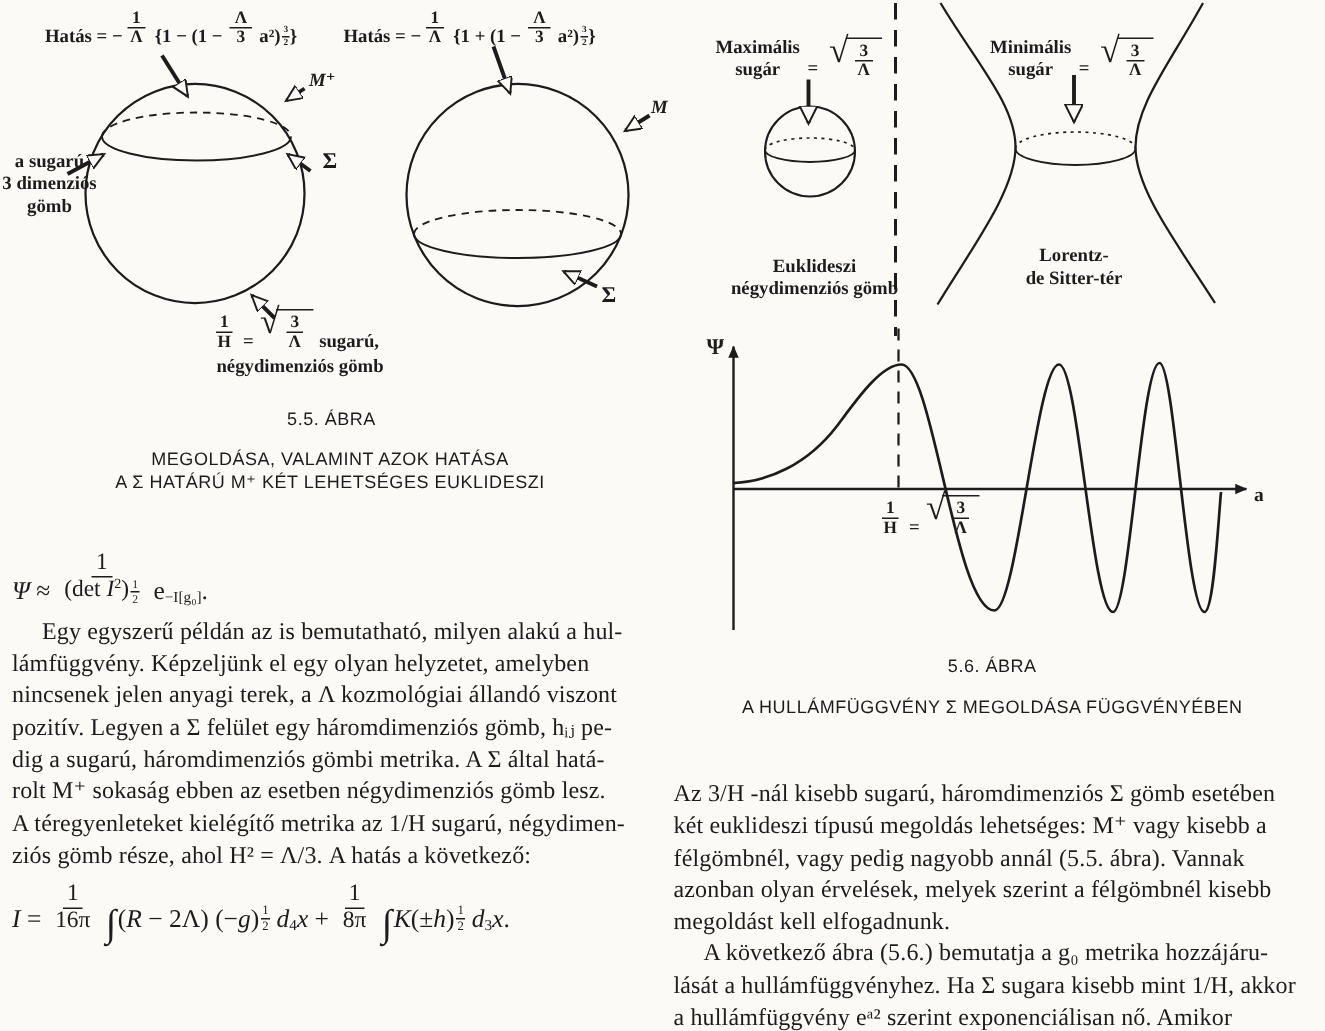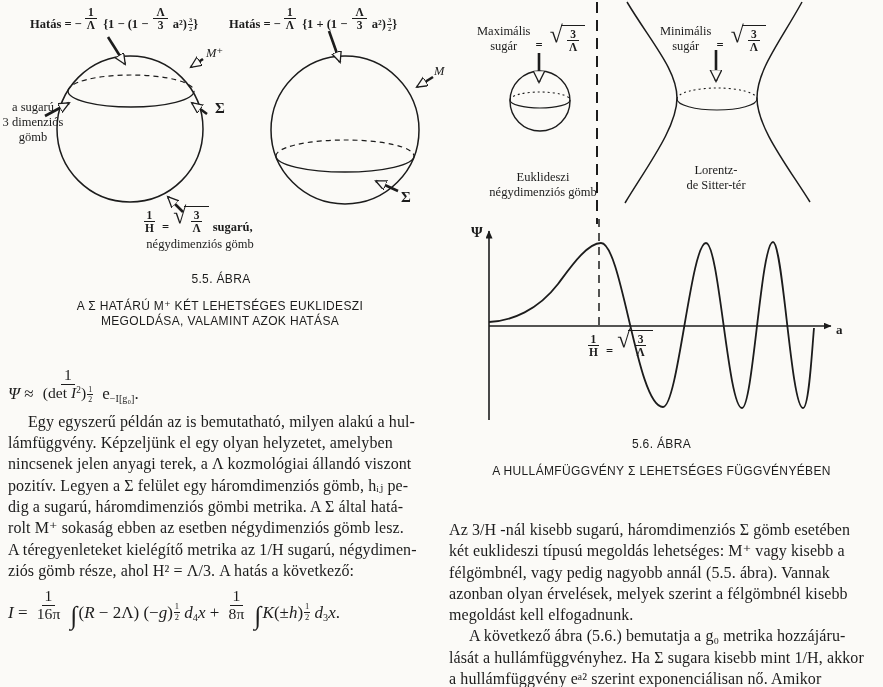--- a/index.html
+++ b/index.html
@@ -24,21 +24,21 @@
     font-size:.5em;line-height:1.15;vertical-align:.75em;margin-left:1px}
   .sfrac .sn{border-bottom:1px solid currentColor;padding:0 1px}
   .sqrt{display:inline-flex;align-items:flex-start;margin:0 1px}
   .sqrt .sign{font-size:1.9em;line-height:.78;font-weight:400;margin-right:-2px}
   .sqrt .bodyq{border-top:1.4px solid currentColor;padding:2px 3px 0 3px}
   .fit{font-style:italic}
   .fbig{font-size:1.5em;line-height:.6;vertical-align:-.12em;margin:0 1px}
   sup{font-size:.6em}
   sub{font-size:.6em}
   
-  .figlabel{font-size:12.5px;line-height:15px;font-weight:400}
+  .figlabel{font-size:12.5px;line-height:15px;font-weight:700}
   .mathlbl{font-size:12.5px;font-weight:600}
   .caps{font-family:"Liberation Sans","DejaVu Sans",sans-serif;
     font-size:12px;letter-spacing:.35px;text-align:center;line-height:15px;font-weight:500}
   .center{text-align:center}
   .lblrow{display:flex;align-items:center;gap:5px}
   .lblcol{display:flex;flex-direction:column;align-items:center}
   svg{position:absolute;overflow:visible}
   svg .ln{stroke:#1c1c1c;fill:none}
 </style>
 </head>
@@ -84,22 +84,22 @@
 </div>
 
 <div class="abs figlabel" style="left:434px;top:64px;font-style:italic">M</div>
 <div class="abs" style="left:401px;top:189px;font-size:15px;font-weight:600">Σ</div>
 
 <div class="abs mathlbl formula" style="left:140px;top:206px"><span class="frac"><span class="fn"><span class="ftxt">1</span></span><span class="fd"><span class="ftxt">H</span></span></span><span class="ftxt"> = </span><span class="sqrt"><span class="sign">√</span><span class="bodyq"><span class="frac"><span class="fn">3</span><span class="fd">Λ</span></span></span></span><span class="ftxt"> sugarú,</span></div>
 <div class="abs figlabel center" style="left:112px;top:237px;width:176px">négydimenziós gömb</div>
 
 <div class="abs caps" style="left:1px;top:272px;width:440px">5.5. ÁBRA</div>
 <div class="abs caps" style="left:0;top:299px;width:440px">
+  <div>MEGOLDÁSA, VALAMINT AZOK HATÁSA</div>
   <div>A Σ HATÁRÚ M⁺ KÉT LEHETSÉGES EUKLIDESZI</div>
-  <div>MEGOLDÁSA, VALAMINT AZOK HATÁSA</div>
 </div>
 
 <div class="abs" style="left:8px;top:358px;width:432px">
   <div class="dformula formula"><span class="fit">Ψ</span><span class="ftxt"> ≈ </span><span class="frac"><span class="fn"><span class="ftxt">1</span></span><span class="fd"><span class="ftxt">(det </span><span class="fit">I</span><sub>2</sub><span class="ftxt">)</span><span class="sfrac"><span class="sn">1</span><span class="sd">2</span></span></span></span><span class="ftxt"> e</span><sup>−I[g₀]</sup><span class="ftxt">.</span></div>
   <p class="bodytext ind">Egy egyszerű példán az is bemutatható, milyen alakú a hul-
 lámfüggvény. Képzeljünk el egy olyan helyzetet, amelyben
 nincsenek jelen anyagi terek, a Λ kozmológiai állandó viszont
 pozitív. Legyen a Σ felület egy háromdimenziós gömb, hᵢⱼ pe-
 dig a sugarú, háromdimenziós gömbi metrika. A Σ által hatá-
 rolt M⁺ sokaság ebben az esetben négydimenziós gömb lesz.
@@ -175,21 +175,21 @@
            C 313 190, 321 24, 333 24
            C 343 24, 351 190, 363 190
            C 369 190, 372 132, 374 110"></path>
 </svg>
 
 <div class="abs" style="left:471px;top:224px;font-size:15px;font-weight:600">Ψ</div>
 <div class="abs" style="left:836px;top:322px;font-size:13px;font-weight:600">a</div>
 <div class="abs mathlbl formula" style="left:584px;top:330px"><span class="frac"><span class="fn"><span class="ftxt">1</span></span><span class="fd"><span class="ftxt">H</span></span></span><span class="ftxt"> = </span><span class="sqrt"><span class="sign">√</span><span class="bodyq"><span class="frac"><span class="fn">3</span><span class="fd">Λ</span></span></span></span></div>
 
 <div class="abs caps" style="left:440px;top:437px;width:443px">5.6. ÁBRA</div>
-<div class="abs caps" style="left:440px;top:464px;width:443px">A HULLÁMFÜGGVÉNY Σ LEHETSÉGES FÜGGVÉNYÉBEN</div>
+<div class="abs caps" style="left:440px;top:464px;width:443px">A HULLÁMFÜGGVÉNY Σ MEGOLDÁSA FÜGGVÉNYÉBEN</div>
 
 <div class="abs" style="left:449px;top:519px;width:430px">
   <p class="bodytext">Az 3/H -nál kisebb sugarú, háromdimenziós Σ gömb esetében
 két euklideszi típusú megoldás lehetséges: M⁺ vagy kisebb a
 félgömbnél, vagy pedig nagyobb annál (5.5. ábra). Vannak
 azonban olyan érvelések, melyek szerint a félgömbnél kisebb
 megoldást kell elfogadnunk.</p>
   <p class="bodytext ind">A következő ábra (5.6.) bemutatja a g₀ metrika hozzájáru-
 lását a hullámfüggvényhez. Ha Σ sugara kisebb mint 1/H, akkor
 a hullámfüggvény eᵃ² szerint exponenciálisan nő. Amikor</p>

